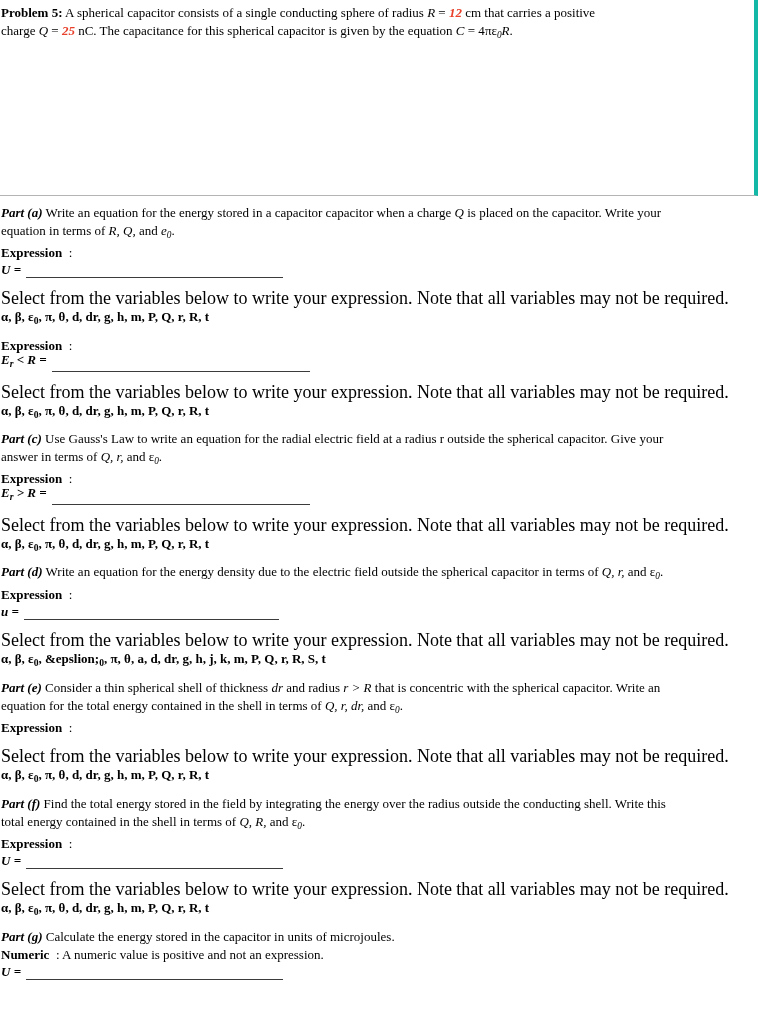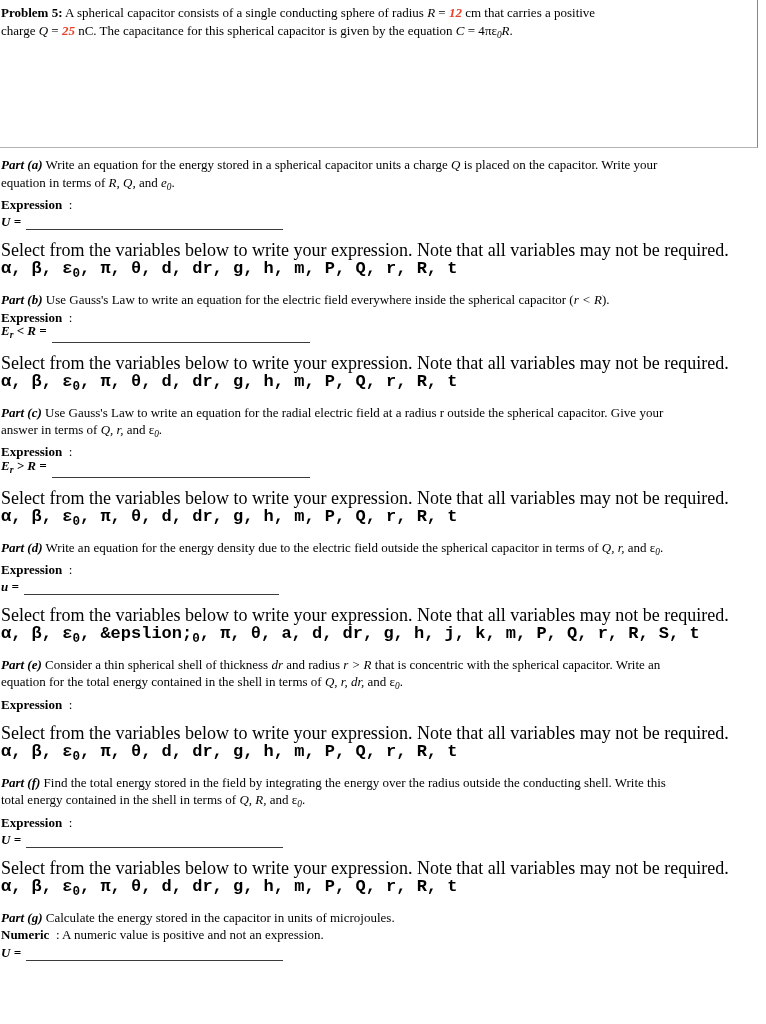--- a/index.html
+++ b/index.html
@@ -14,22 +14,22 @@
     font-family: "Liberation Serif", "DejaVu Serif", serif;
     color: #000000;
     overflow: hidden;
   }
 
   
   #problem-header {
     position: relative;
     box-sizing: border-box;
     width: 758px;
-    height: 148px;
-    border-right: 1px solid #14b8a6;
+    height: 196px;
+    border-right: 4px solid #14b8a6;
     border-bottom: 1px solid #b4b4b4;
     padding: 4px 8px 0 1px;
   }
   .stmt-line {
     font-size: 13.0px;
     line-height: 17.5px;
     white-space: nowrap;
   }
   .b { font-weight: bold; }
   .it { font-style: italic; }
@@ -95,25 +95,24 @@
     height: 12px;
     margin-left: 2px;
   }
 
   .select-note {
     font-size: 18px;
     line-height: 16px;
     padding-top: 12px;
   }
   .var-list {
-    font-size: 17px;
+    font-size: 13.0px;
     line-height: 17px;
     font-weight: bold;
     padding-top: 2px;
-    font-family: Liberation Mono, monospace;
   }
   .var-list sub {
     font-style: normal;
     font-weight: bold;
     font-size: 0.74em;
     vertical-align: -0.28em;
   }
 </style>
 </head>
 <body>
@@ -124,35 +123,32 @@
   </div>
   <div class="stmt-line">
     <span>charge </span><span class="it">Q</span><span> = </span><span class="red">25</span><span> nC. The capacitance for this spherical capacitor is given by the equation </span><span class="it">C</span><span> = 4</span><span>πε</span><sub>0</sub><span class="it">R</span><span>.</span>
   </div>
 </div>
 
 <div id="parts">
 
   <div class="part">
     <div class="part-prompt">
-      <span class="part-label">Part (a)</span><span> Write an equation for the energy stored in a spherical capacitor units a charge </span><span class="it">Q</span><span> is placed on the capacitor. Write your</span><br><span>equation in terms of </span><span class="it">R, Q,</span><span> and </span><span class="it">e</span><sub>0</sub><span>.</span>
+      <span class="part-label">Part (a)</span><span> Write an equation for the energy stored in a capacitor capacitor when a charge </span><span class="it">Q</span><span> is placed on the capacitor. Write your</span><br><span>equation in terms of </span><span class="it">R, Q,</span><span> and </span><span class="it">e</span><sub>0</sub><span>.</span>
     </div>
     <div class="answer-kind"><span>Expression</span><span class="kind-sep">  :</span></div>
     <div class="answer-row">
       <span class="answer-var"><span>U</span><span> =</span></span>
       <span class="answer-blank" style="width:257px"></span>
     </div>
     <div class="select-note">Select from the variables below to write your expression. Note that all variables may not be required.</div>
     <div class="var-list"><span>α, β, ε</span><sub>0</sub><span>, π, θ, d, dr, g, h, m, P, Q, r, R, t</span></div>
   </div>
 
   <div class="part">
-    <div class="part-prompt">
-      <span class="part-label">Part (b)</span><span> Use Gauss's Law to write an equation for the electric field everywhere inside the spherical capacitor (</span><span class="it">r &lt; R</span><span>).</span>
-    </div>
     <div class="answer-kind"><span>Expression</span><span class="kind-sep">  :</span></div>
     <div class="answer-row">
       <span class="answer-var"><span>E</span><sub>r</sub><span> &lt; R</span><span> =</span></span>
       <span class="answer-blank" style="width:258px"></span>
     </div>
     <div class="select-note">Select from the variables below to write your expression. Note that all variables may not be required.</div>
     <div class="var-list"><span>α, β, ε</span><sub>0</sub><span>, π, θ, d, dr, g, h, m, P, Q, r, R, t</span></div>
   </div>
 
   <div class="part">

